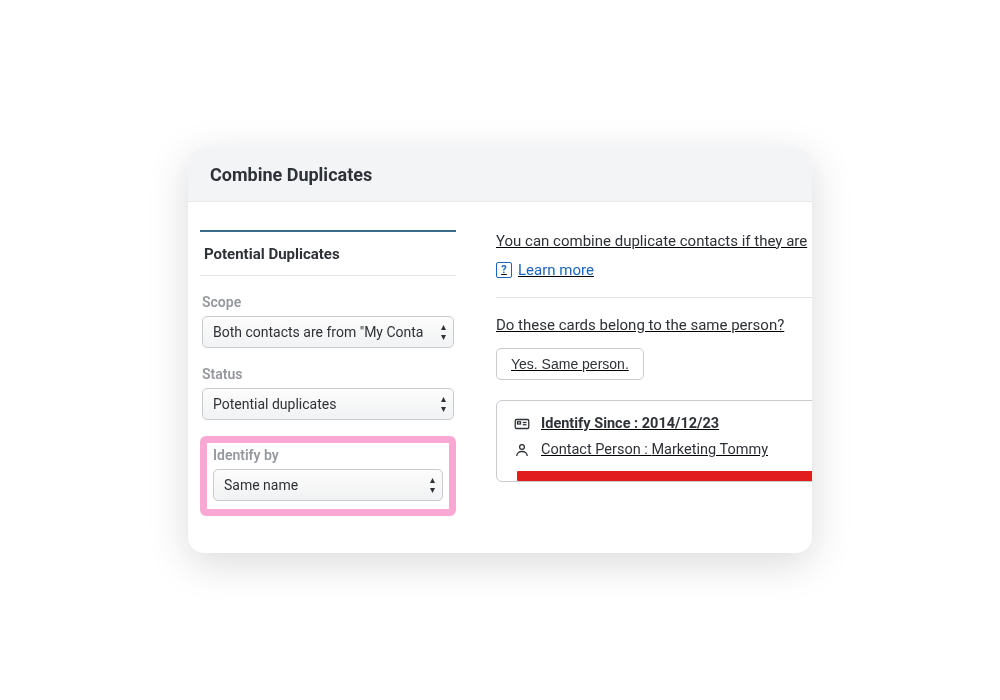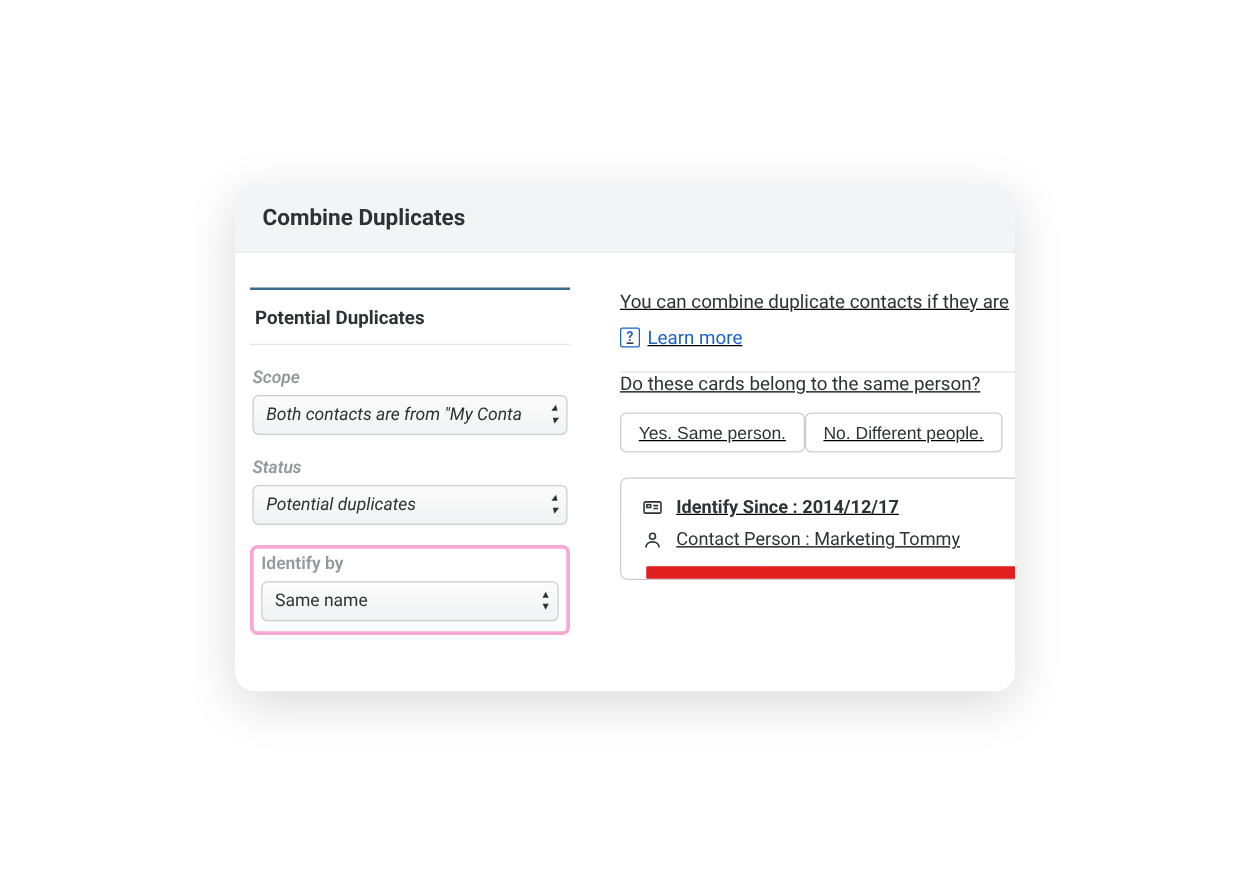--- a/index.html
+++ b/index.html
@@ -49,21 +49,20 @@
     margin-bottom: 16px;
   }
   .tab-header span {
     font-weight: 700;
     font-size: 15px;
     color: #2e3237;
   }
   .field-group {
     margin-bottom: 14px;
     padding: 2px 2px;
-    font-style: italic;
   }
   .field-label {
     font-size: 14px;
     color: #94989d;
     font-weight: 600;
     margin-bottom: 6px;
     display: block;
   }
   .select {
     width: 100%;
@@ -86,21 +85,21 @@
     position: absolute;
     right: 8px;
     top: 50%;
     transform: translateY(-50%);
     font-size: 10px;
     line-height: 1;
     color: #2e3237;
     pointer-events: none;
   }
   .highlight-box {
-    border: 3px solid #f9a8d4;
+    border: 7px solid #f9a8d4;
     border-radius: 6px;
     padding: 4px 6px 8px 6px;
     margin-top: 2px;
   }
   .right {
     flex: 1;
     padding: 28px 0 0 28px;
     position: relative;
     text-decoration: underline;
   }
@@ -129,20 +128,21 @@
     display: inline-flex;
     align-items: center;
     justify-content: center;
     border-radius: 2px;
   }
   .learn-more {
     color: #1a62c6;
     font-size: 15px;
   }
   .question {
+    margin-top: 18px;
     font-size: 15px;
     color: #2e3237;
     white-space: nowrap;
   }
   .btn-row {
     margin-top: 14px;
     display: flex;
   }
   .btn {
     border: 1px solid #c8ccd0;
@@ -239,35 +239,34 @@
 
       <div class="learn-more-row">
         <span class="help-icon">?</span>
         <a class="learn-more">Learn more</a>
       </div>
 
       <div class="question">Do these cards belong to the same person?</div>
 
       <div class="btn-row">
         <button class="btn">Yes. Same person.</button>
-        <button class="btn">No. Different people.</button>
       </div>
 
       <div class="card-panel">
         <div class="card-row">
           <span class="icon">
             <svg viewBox="0 0 24 24">
                 <rect x="3" y="6" width="18" height="12" rx="1.5"></rect>
                 <rect x="6" y="9" width="4" height="3"></rect>
                 <line x1="13" y1="10" x2="18" y2="10"></line>
                 <line x1="13" y1="13" x2="18" y2="13"></line>
               </svg>
           </span>
           <span>
-            <span class="label-strong">Identify Since : </span><span class="label-strong">2014/12/17</span>
+            <span class="label-strong">Identify Since : </span><span class="label-strong">2014/12/23</span>
           </span>
         </div>
         <div class="card-row">
           <span class="icon">
             <svg viewBox="0 0 24 24">
                 <circle cx="12" cy="8" r="3.2"></circle>
                 <path d="M5 20c0-3.5 3-6 7-6s7 2.5 7 6"></path>
               </svg>
           </span>
           <span>

